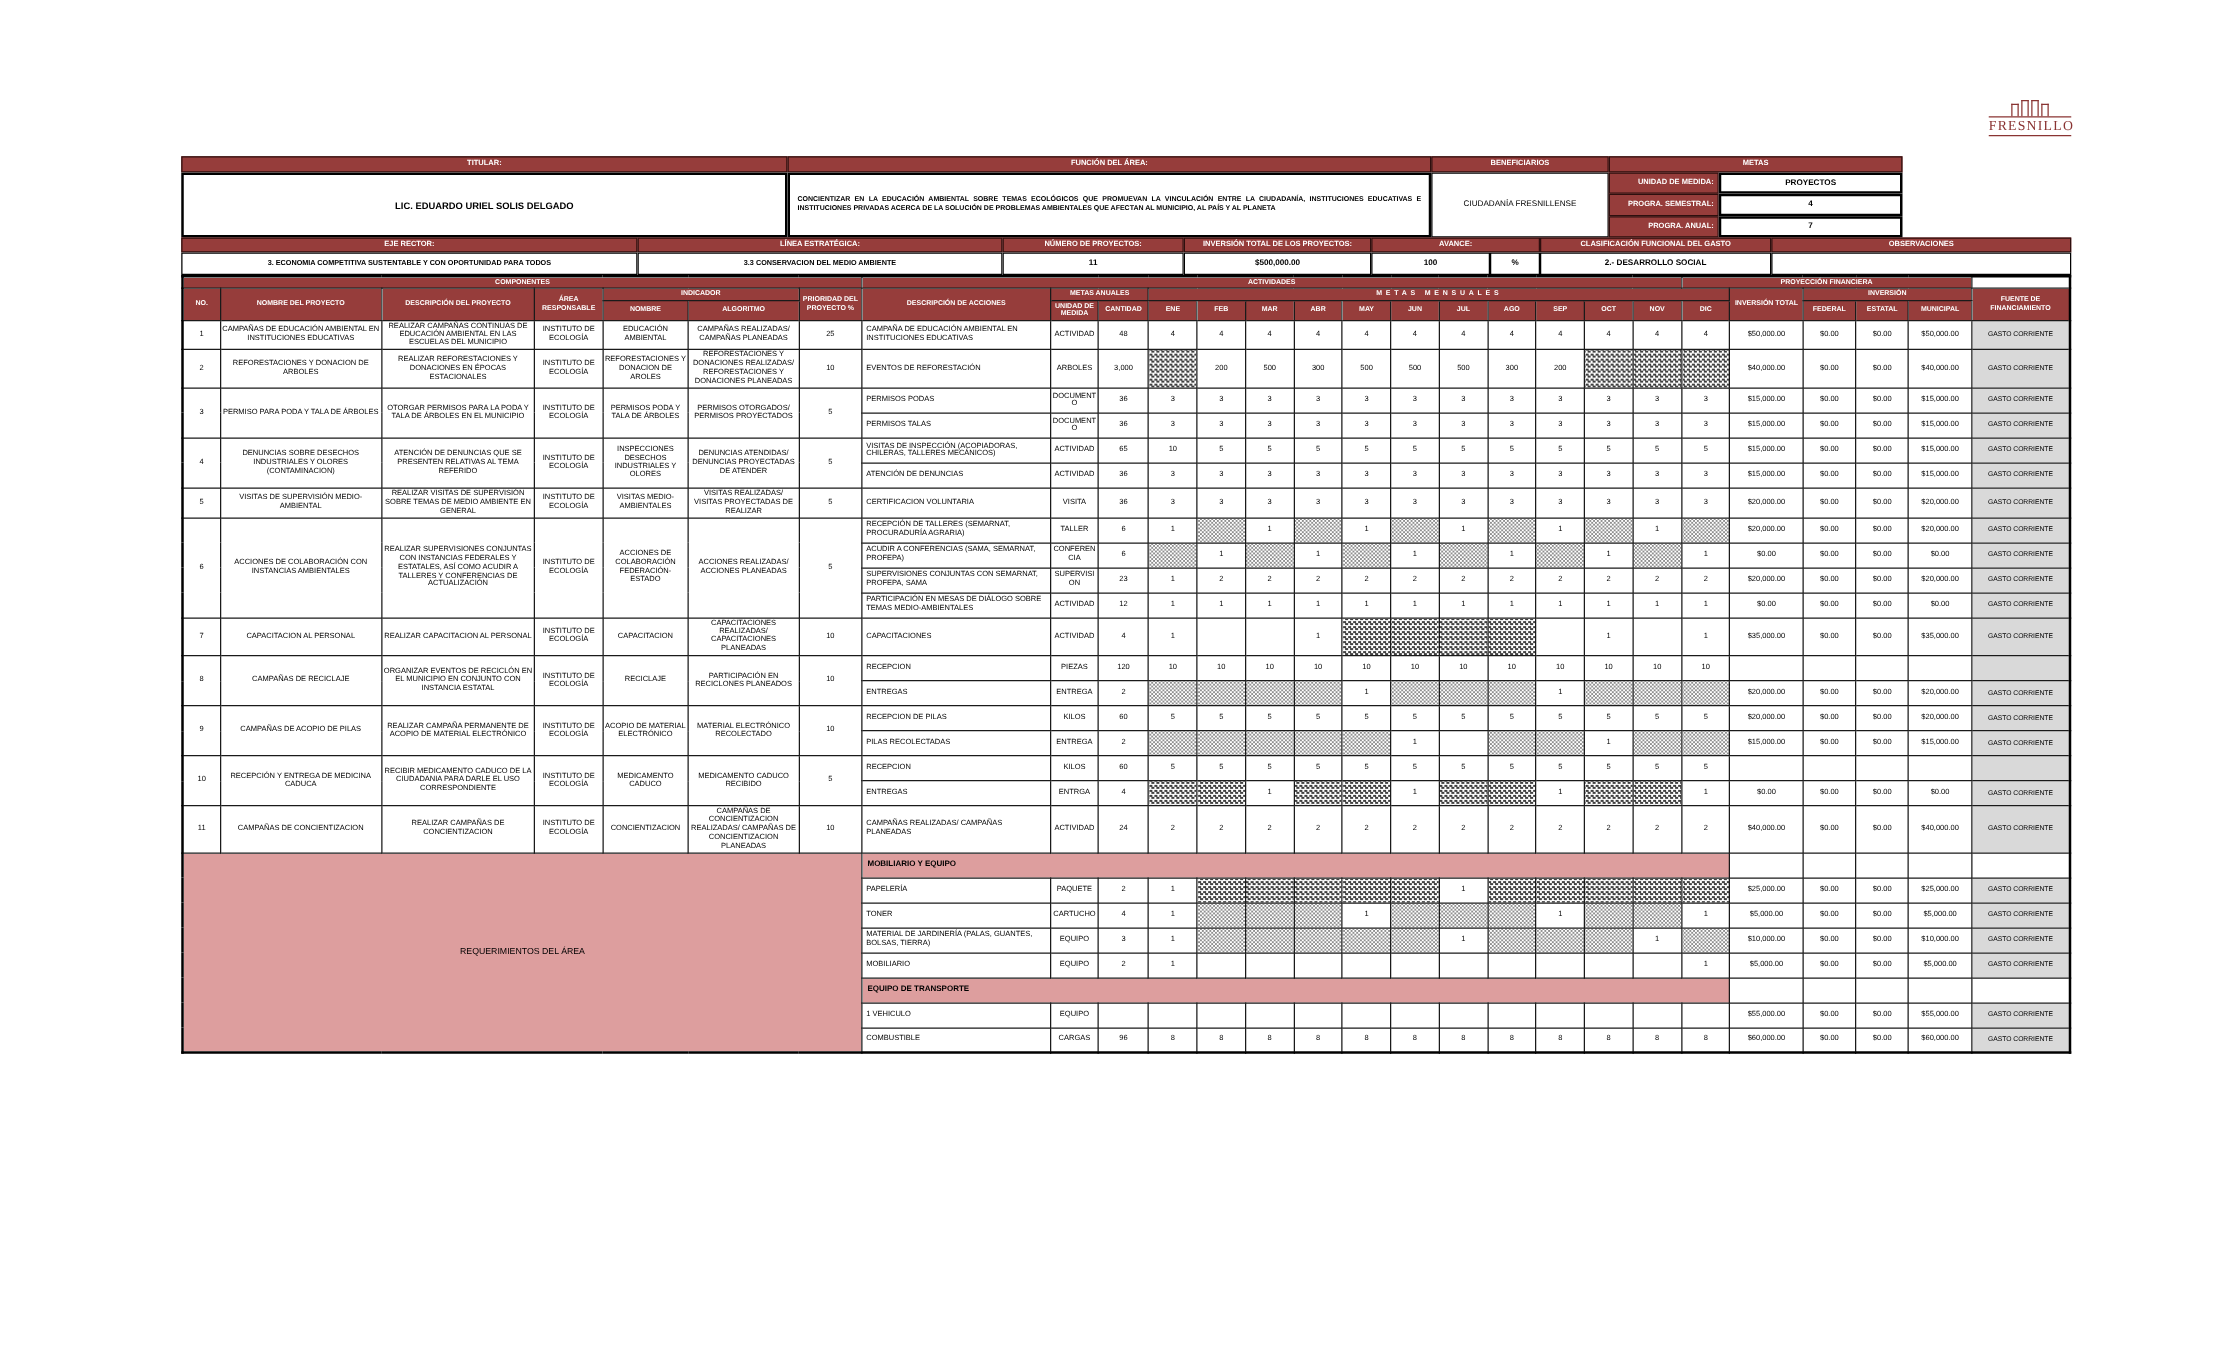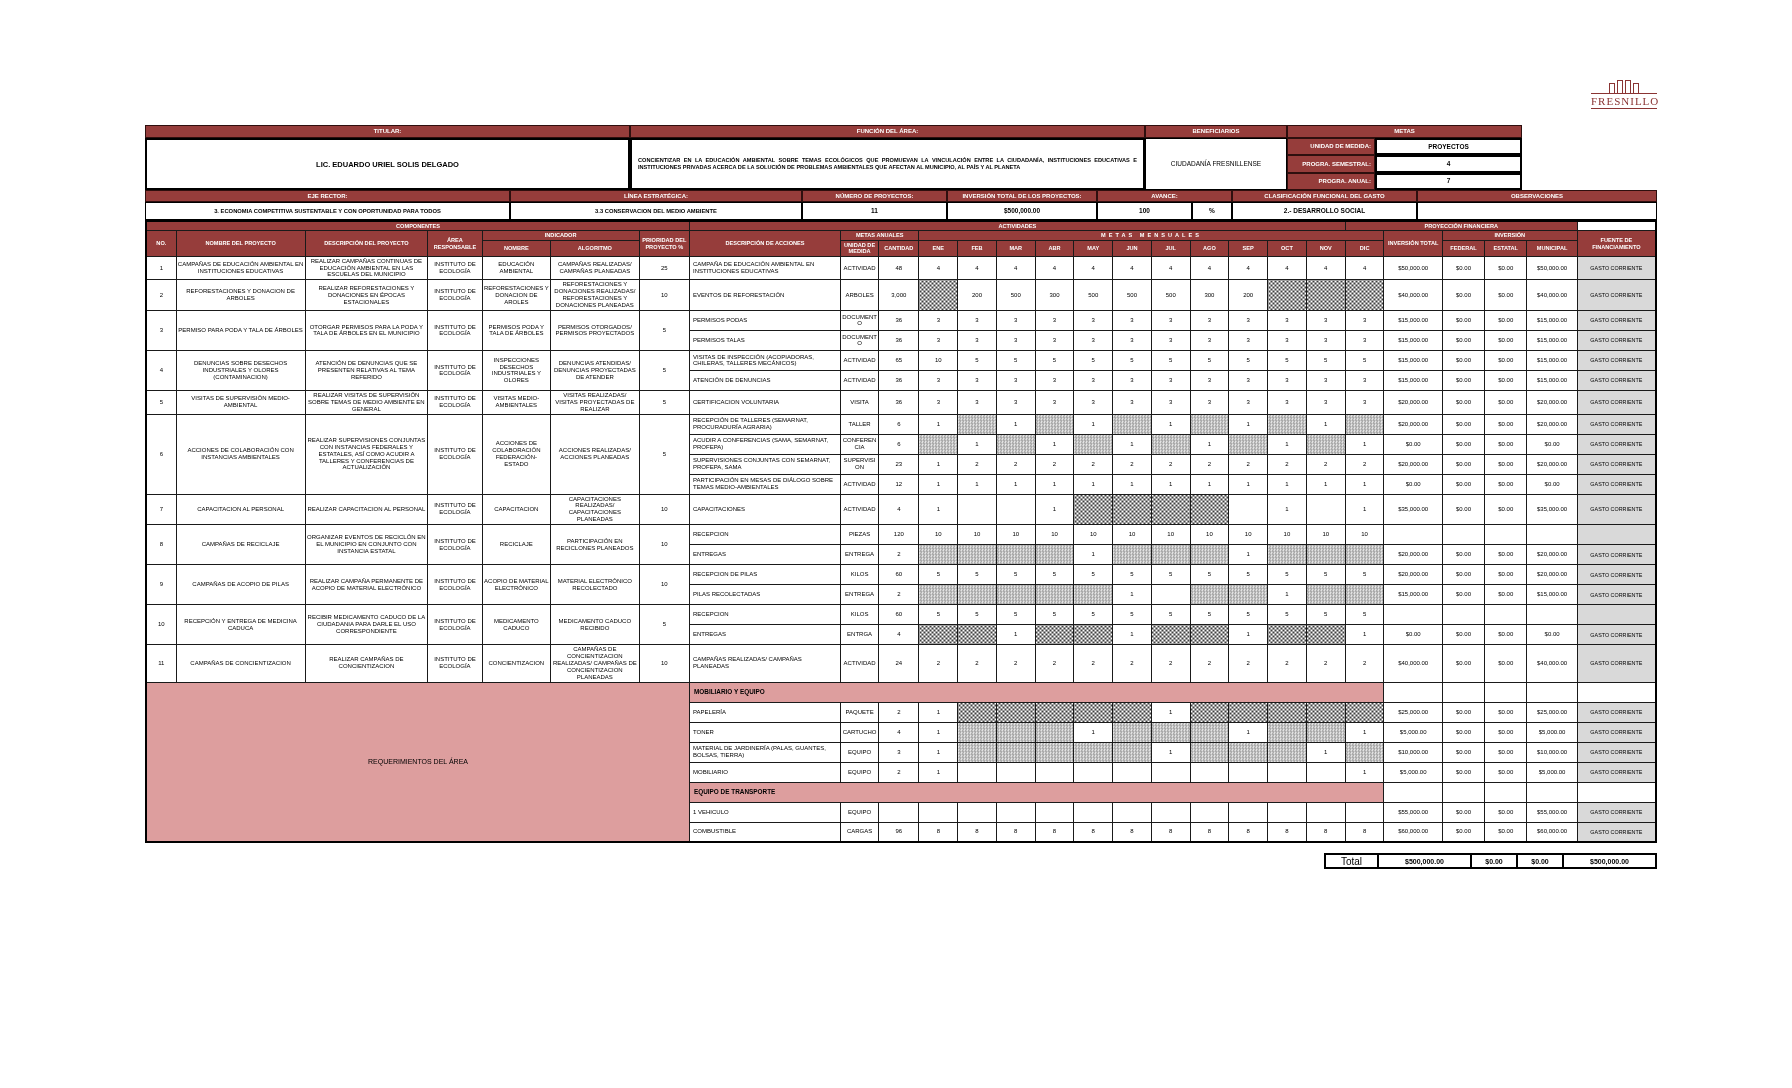--- a/index.html
+++ b/index.html
@@ -815,21 +815,14 @@
           <td class="c">8</td>
           <td class="c">$60,000.00</td>
           <td class="c">$0.00</td>
           <td class="c">$0.00</td>
           <td class="c">$60,000.00</td>
           <td class="fu">GASTO CORRIENTE</td>
         </tr>
       </tbody>
     </table>
 
-  <div class="totalstrip">
-    <div class="tc tl" style="width:55px">Total</div>
-    <div class="tc" style="width:95px">$500,000.00</div>
-    <div class="tc" style="width:48px">$0.00</div>
-    <div class="tc" style="width:48px">$0.00</div>
-    <div class="tc" style="width:95px">$500,000.00</div>
-  </div>
 
 </div>
 
 </body></html>

